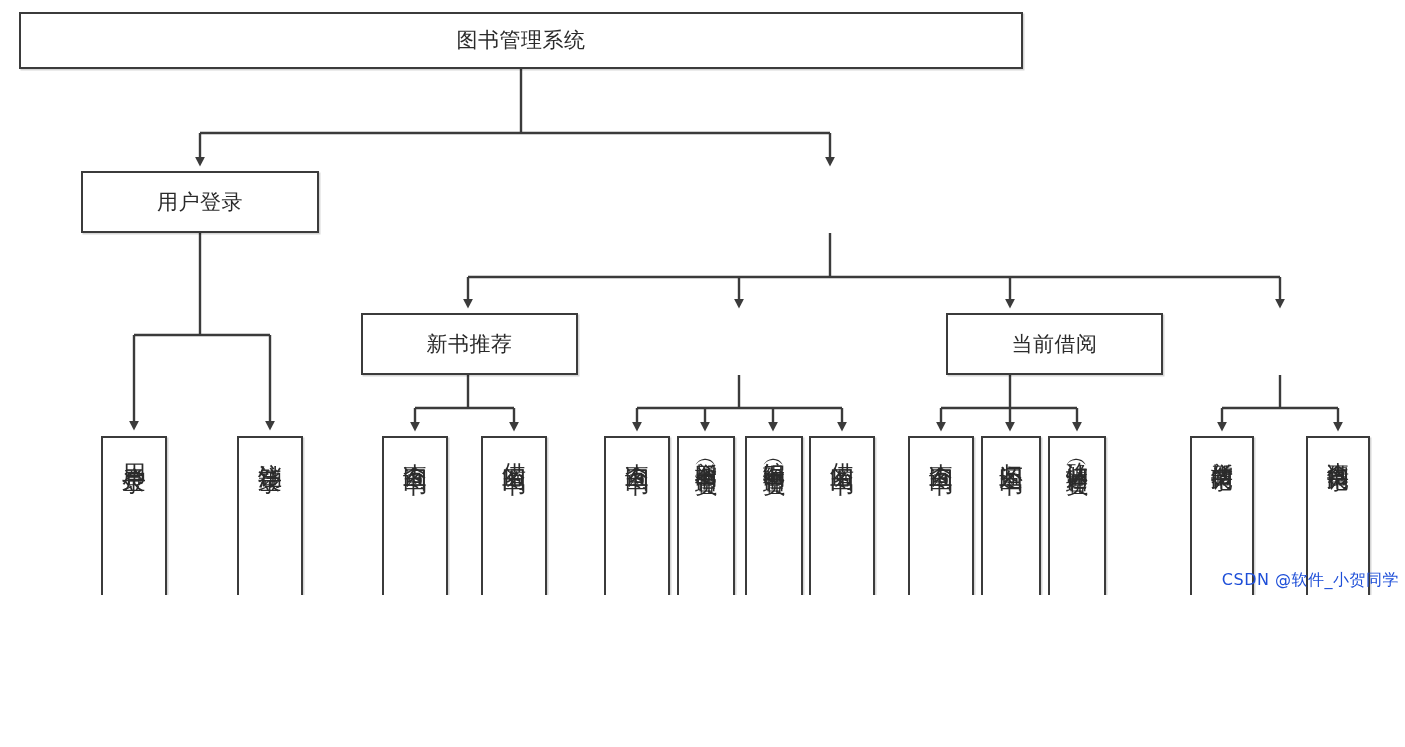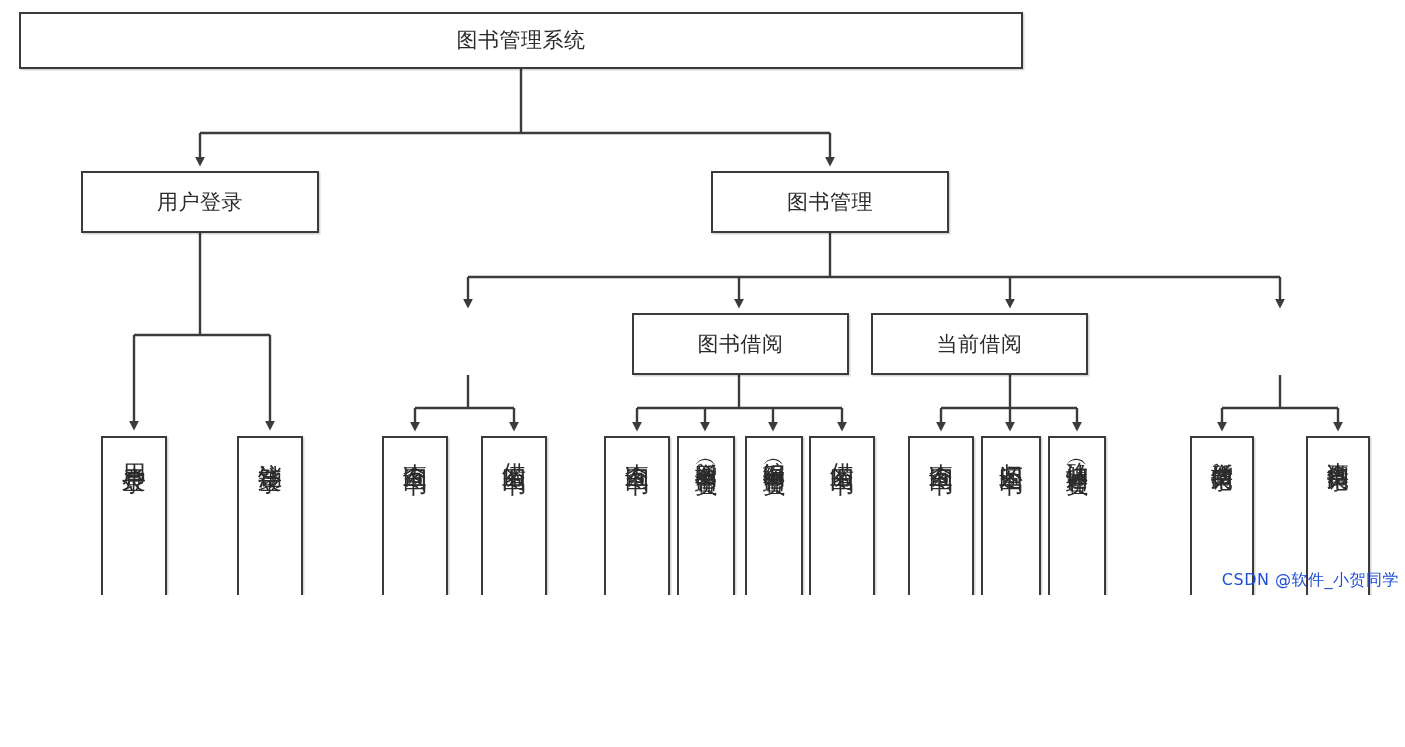--- a/index.html
+++ b/index.html
@@ -130,30 +130,27 @@
   </svg>
 
   <div class="node root horiz" style="left:19px; top:12px; width:1004px; height:57px;">
     <span class="lbl">图书管理系统</span>
   </div>
 
   <div class="node horiz" style="left:81px; top:171px; width:238px; height:62px;">
     <span class="lbl">用户登录</span>
   </div>
 
-  <div class="node horiz" style="left:711px; top:171px; width:238px; height:62px;">
-    <span class="lbl">图书管理</span>
-  </div>
-
-
-  <div class="node horiz" style="left:632px; top:313px; width:217px; height:62px;">
-    <span class="lbl">图书借阅</span>
-  </div>
-
-  <div class="node horiz" style="left:871px; top:313px; width:217px; height:62px;">
+
+  <div class="node horiz" style="left:361px; top:313px; width:217px; height:62px;">
+    <span class="lbl">新书推荐</span>
+  </div>
+
+
+  <div class="node horiz" style="left:946px; top:313px; width:217px; height:62px;">
     <span class="lbl">当前借阅</span>
   </div>
 
 
   <div class="node vert" style="left:101px; top:436px; width:66px; height:297px;">
     <span class="lbl">用户登录</span>
   </div>
 
   <div class="node vert" style="left:237px; top:436px; width:66px; height:297px;">
     <span class="lbl">注销登录</span>

